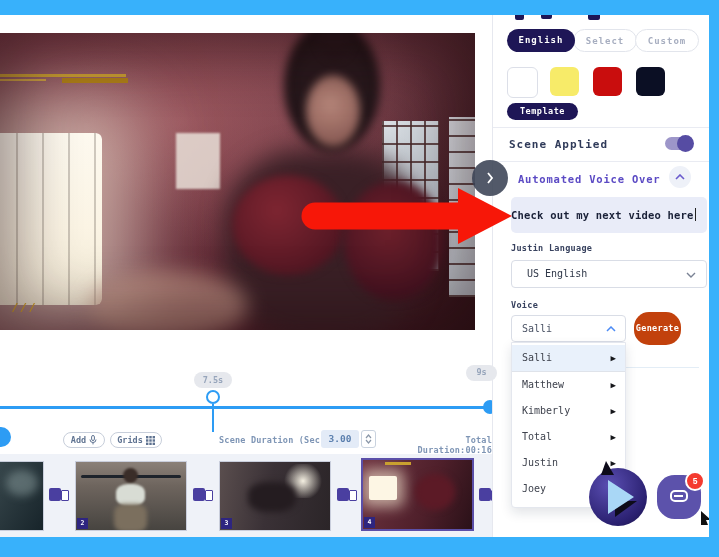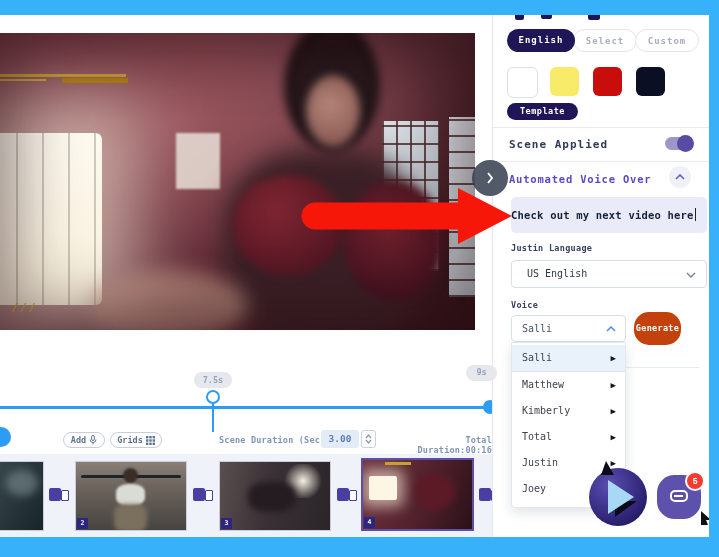--- a/index.html
+++ b/index.html
@@ -50,21 +50,21 @@
        text-align:center;box-sizing:border-box;}
   .tab.active{background:#1E1656;color:#fff;width:68px;z-index:2;}
   .tab.idle{background:#fff;color:#A7AEC0;border:1px solid #E2E5EC;width:64px;margin-left:-2px;}
   .swatch{top:52px;width:29px;height:29px;border-radius:6px;}
   .applied{left:14px;top:88px;height:17px;line-height:17px;padding:0 13px;border-radius:9px;background:#1E1656;
            color:#fff;font-size:8.5px;font-weight:bold;letter-spacing:.5px;}
   .divider{left:0;width:217px;height:1px;background:#E9EBF2;}
   .so-label{left:16px;top:123px;color:#2F3A59;font-size:11px;font-weight:bold;letter-spacing:1px;}
   .toggle{left:172px;top:122px;width:27px;height:13px;border-radius:7px;background:#9D96C9;}
   .toggle .knob{position:absolute;right:-2px;top:-2px;width:17px;height:17px;border-radius:50%;background:#564CA3;}
-  .avo-title{left:16px;top:158px;color:#5B4AC4;font-size:10.5px;font-weight:bold;letter-spacing:.8px;}
+  .avo-title{left:16px;top:158px;color:#5B4AC4;font-size:10.5px;font-weight:bold;letter-spacing:.8px;padding-left:9px;}
   .collapse-btn{left:176px;top:151px;width:22px;height:22px;border-radius:50%;background:#EEF1F8;}
   .script-box{left:18px;top:182px;width:196px;height:36px;background:#E9ECF8;border-radius:5px;box-sizing:border-box;
               line-height:36px;color:#1A2138;font-size:10.5px;font-weight:bold;letter-spacing:.2px;white-space:nowrap;overflow:hidden;}
   .caret{display:inline-block;width:1px;height:13px;background:#222;vertical-align:-2px;margin-left:1px;}
   .fld-label{color:#37415E;font-size:8.5px;font-weight:bold;letter-spacing:.3px;}
   .select{background:#fff;border:1px solid #D9DDE6;border-radius:4px;box-sizing:border-box;color:#2F3748;}
   .lang-select{left:18px;top:245px;width:196px;height:28px;line-height:26px;padding-left:15px;font-size:10px;}
   .voice-select{left:18px;top:300px;width:115px;height:27px;line-height:25px;padding-left:10px;font-size:10px;color:#4A5264;}
   .generate{left:141px;top:297px;width:47px;height:33px;border-radius:15px;background:#c2410c;color:#fff;
             font-size:8.5px;font-weight:bold;letter-spacing:.3px;text-align:center;line-height:33px;}

